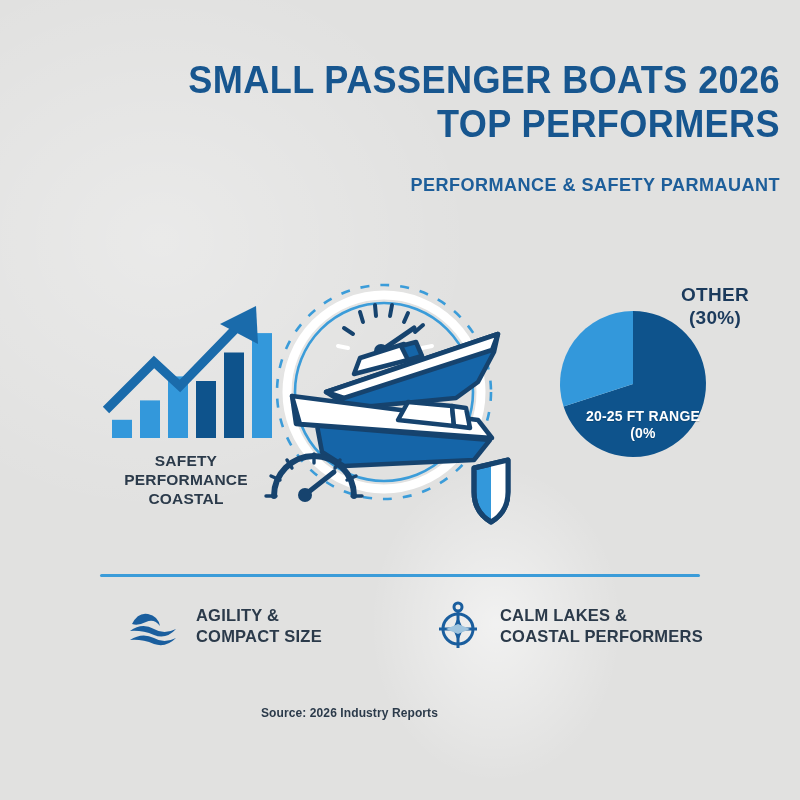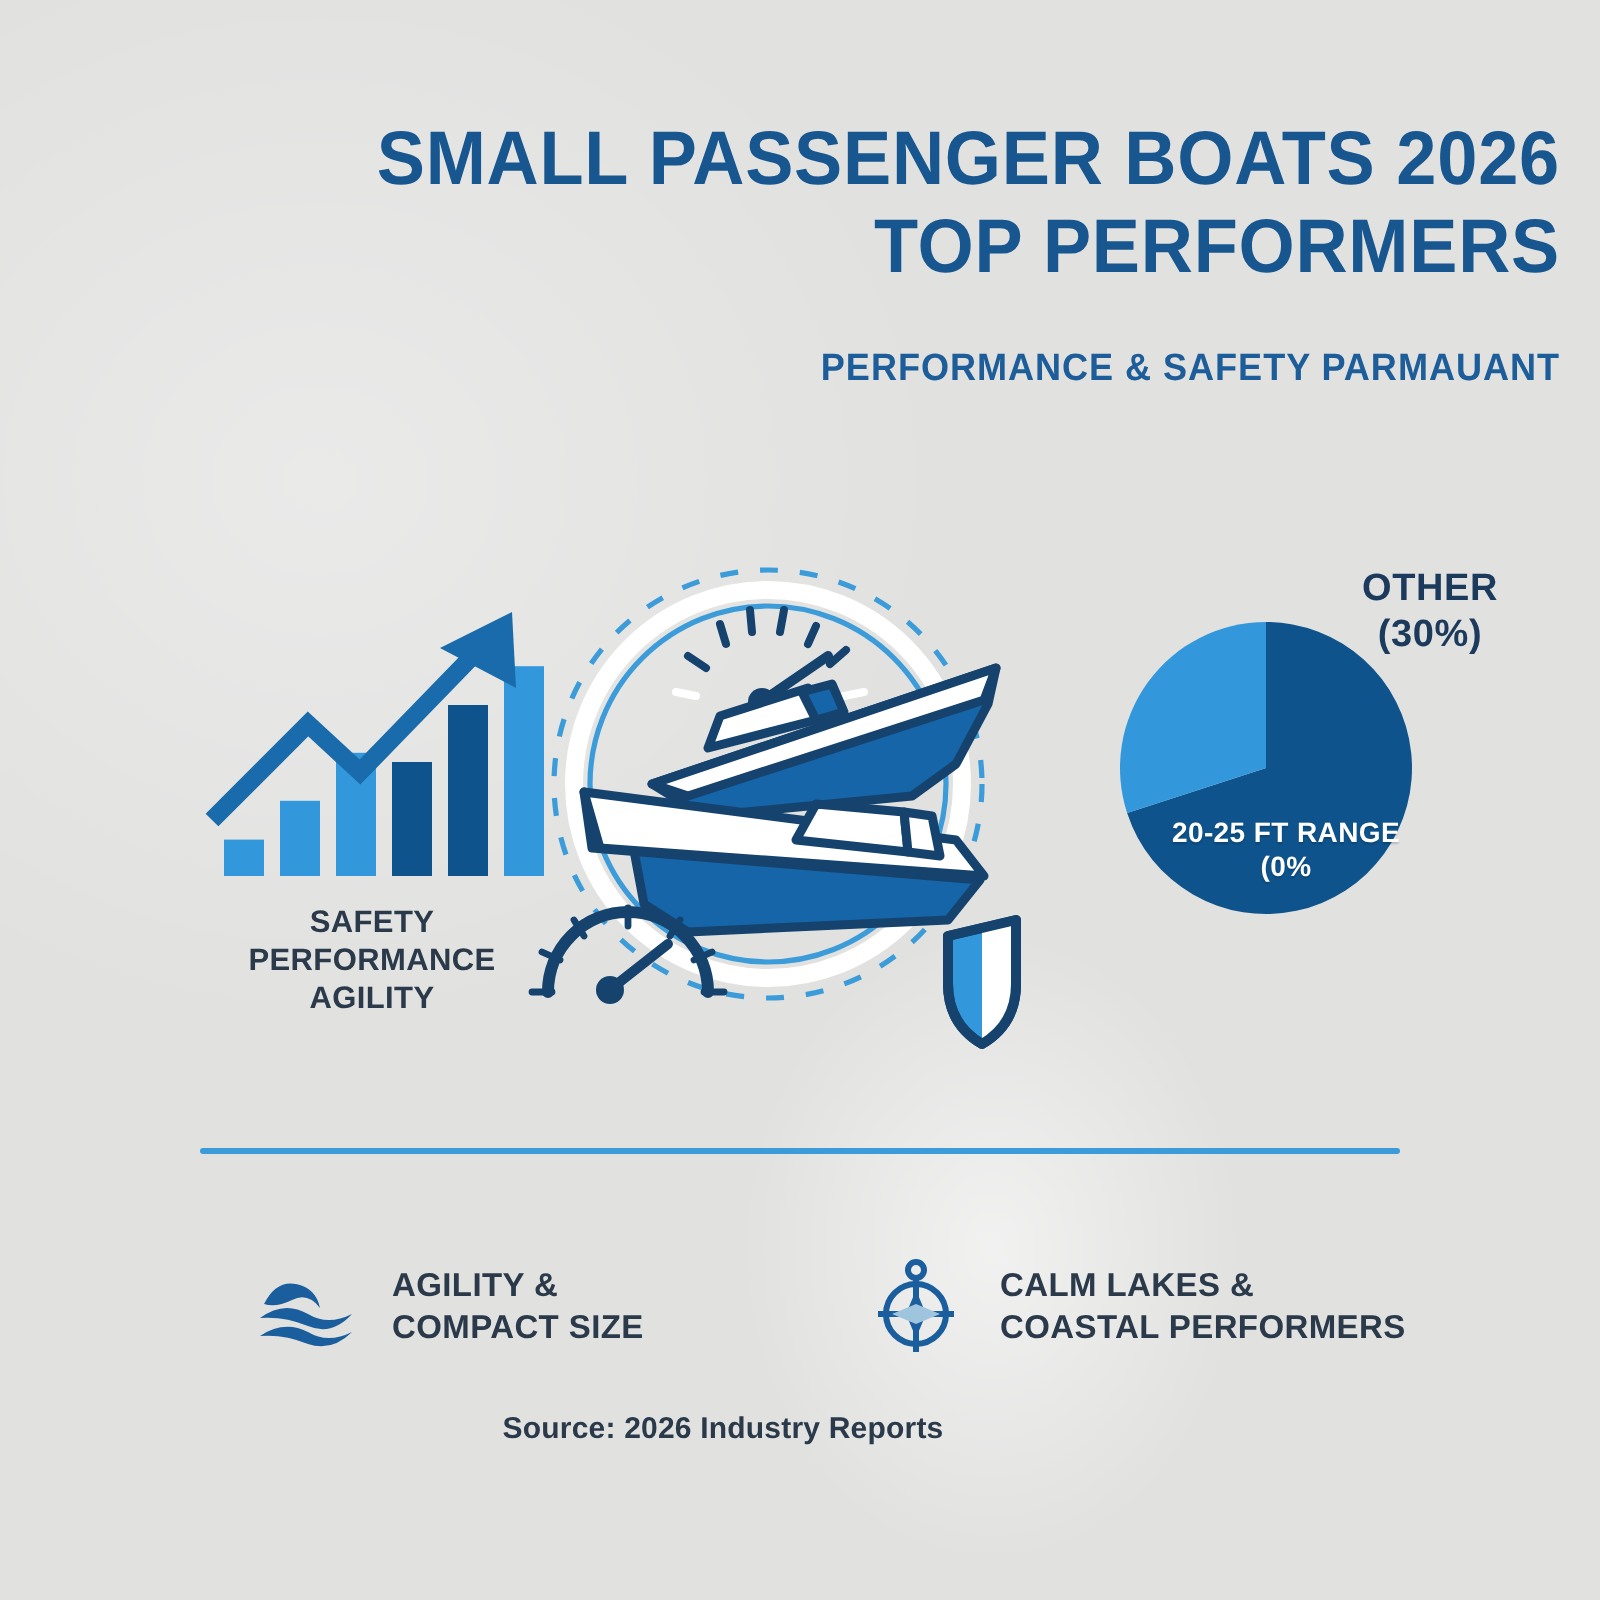--- a/index.html
+++ b/index.html
@@ -134,21 +134,21 @@
     width: 600px;
     height: 3px;
     background: #3b9cd9;
     border-radius: 2px;
   }
 
   
   .features {
     position: absolute;
     left: 0;
-    top: 624px;
+    top: 596px;
     width: 800px;
     height: 70px;
   }
   .feature {
     position: absolute;
     display: flex;
     align-items: center;
     gap: 16px;
   }
   .feature-1 { left: 128px; top: 4px; }
@@ -170,24 +170,23 @@
   .feature-label span { display: block; }
 
   
   .source {
     position: absolute;
     left: 0;
     top: 706px;
     width: 699px;
     text-align: center;
     color: #2b3a4a;
-    font-size: 15px;
+    font-size: 12px;
     font-weight: bold;
     letter-spacing: 0.1px;
-    margin-left: 12px;
   }
 </style>
 </head>
 <body>
 
 <div class="canvas">
 
   <div class="header">
     <h1 class="title">
       <span class="title-line">SMALL PASSENGER BOATS 2026</span>
@@ -209,21 +208,21 @@
         <rect x="156" y="33.1" width="20" height="104.9" fill="#3398db"></rect>
 
         <g>
           <polyline points="10,110 58,62 84,86 150,18" fill="none" stroke="#1a6bab" stroke-width="9" stroke-linejoin="miter" stroke-linecap="butt"></polyline>
           <polygon points="160,6 162,44 124,24" fill="#1a6bab"></polygon>
         </g>
       </svg>
       <div class="metrics-caption">
         <span>SAFETY</span>
         <span>PERFORMANCE</span>
-        <span>AGILITY</span>
+        <span>COASTAL</span>
       </div>
     </div>
 
     <svg class="badge" viewBox="0 0 270 260">
 
       <circle cx="128" cy="118" r="107" fill="none" stroke="#3b9cd9" stroke-width="2.6" stroke-dasharray="9 11"></circle>
 
       <circle cx="128" cy="118" r="97" fill="none" stroke="#ffffff" stroke-width="9"></circle>
 
       <circle cx="128" cy="118" r="89" fill="none" stroke="#3b9cd9" stroke-width="2.6"></circle>

